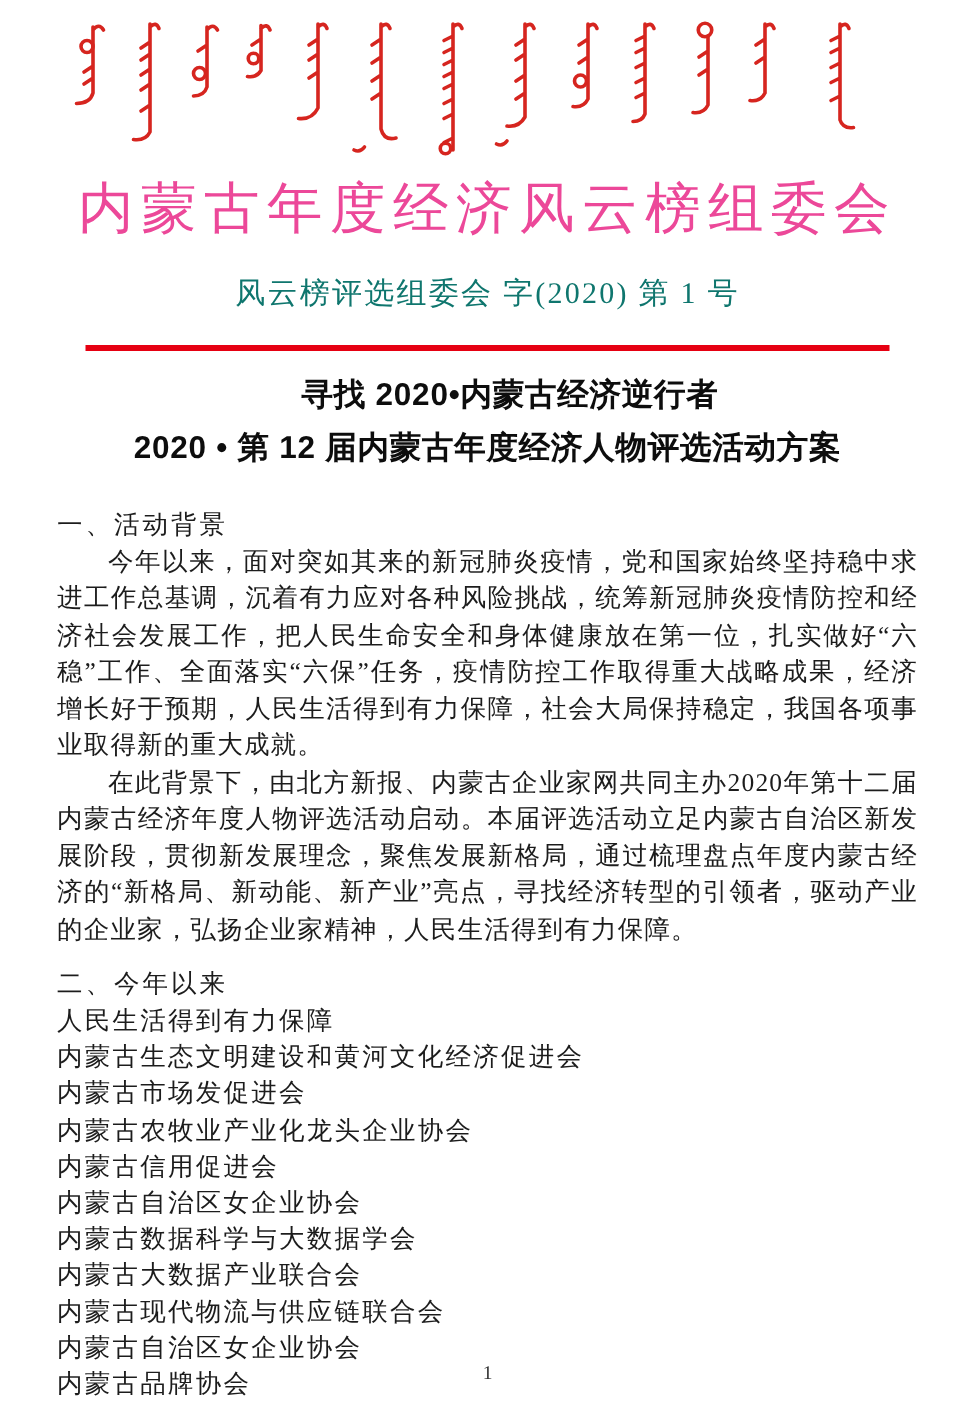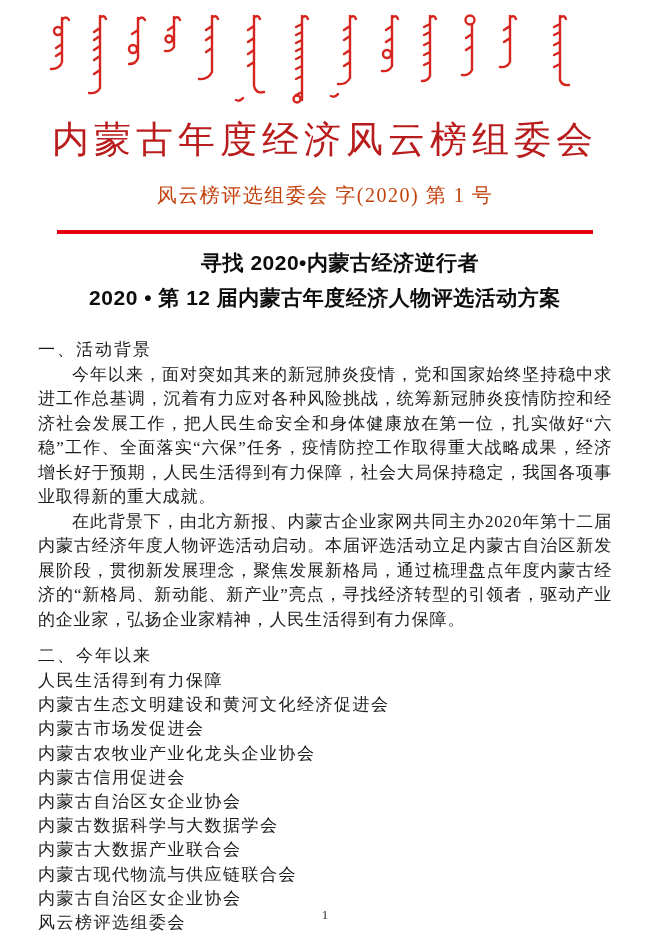--- a/index.html
+++ b/index.html
@@ -18,30 +18,30 @@
   .mongolian-header {
     display: block;
     margin: 10px auto 0;
   }
   .org-title {
     margin-top: 12px;
     text-align: center;
     font-size: 37px;
     line-height: 1.2;
     letter-spacing: 5px;
-    color: #b91c1c;
+    color: #ec4899;
     font-weight: normal;
     font-family: "Liberation Serif", "DejaVu Serif", serif;
   }
   .doc-number {
     margin-top: 20px;
     text-align: center;
     font-size: 20px;
     letter-spacing: 1.5px;
-    color: #c2410c;
+    color: #0f766e;
   }
   .red-rule {
     margin: 21px 57px 0 57px;
     height: 4px;
     background: #e60012;
   }
   .main-title, .sub-title {
     text-align: center;
     font-weight: bold;
     color: #0d0d0d;
@@ -170,19 +170,19 @@
       <div>人民生活得到有力保障</div>
       <div>内蒙古生态文明建设和黄河文化经济促进会</div>
       <div>内蒙古市场发促进会</div>
       <div>内蒙古农牧业产业化龙头企业协会</div>
       <div>内蒙古信用促进会</div>
       <div>内蒙古自治区女企业协会</div>
       <div>内蒙古数据科学与大数据学会</div>
       <div>内蒙古大数据产业联合会</div>
       <div>内蒙古现代物流与供应链联合会</div>
       <div>内蒙古自治区女企业协会</div>
-      <div>风云榜评选组委会</div>
+      <div>内蒙古品牌协会</div>
     </div>
   </div>
 
   <div class="page-number">1</div>
 
 </div>
 
 </body></html>

